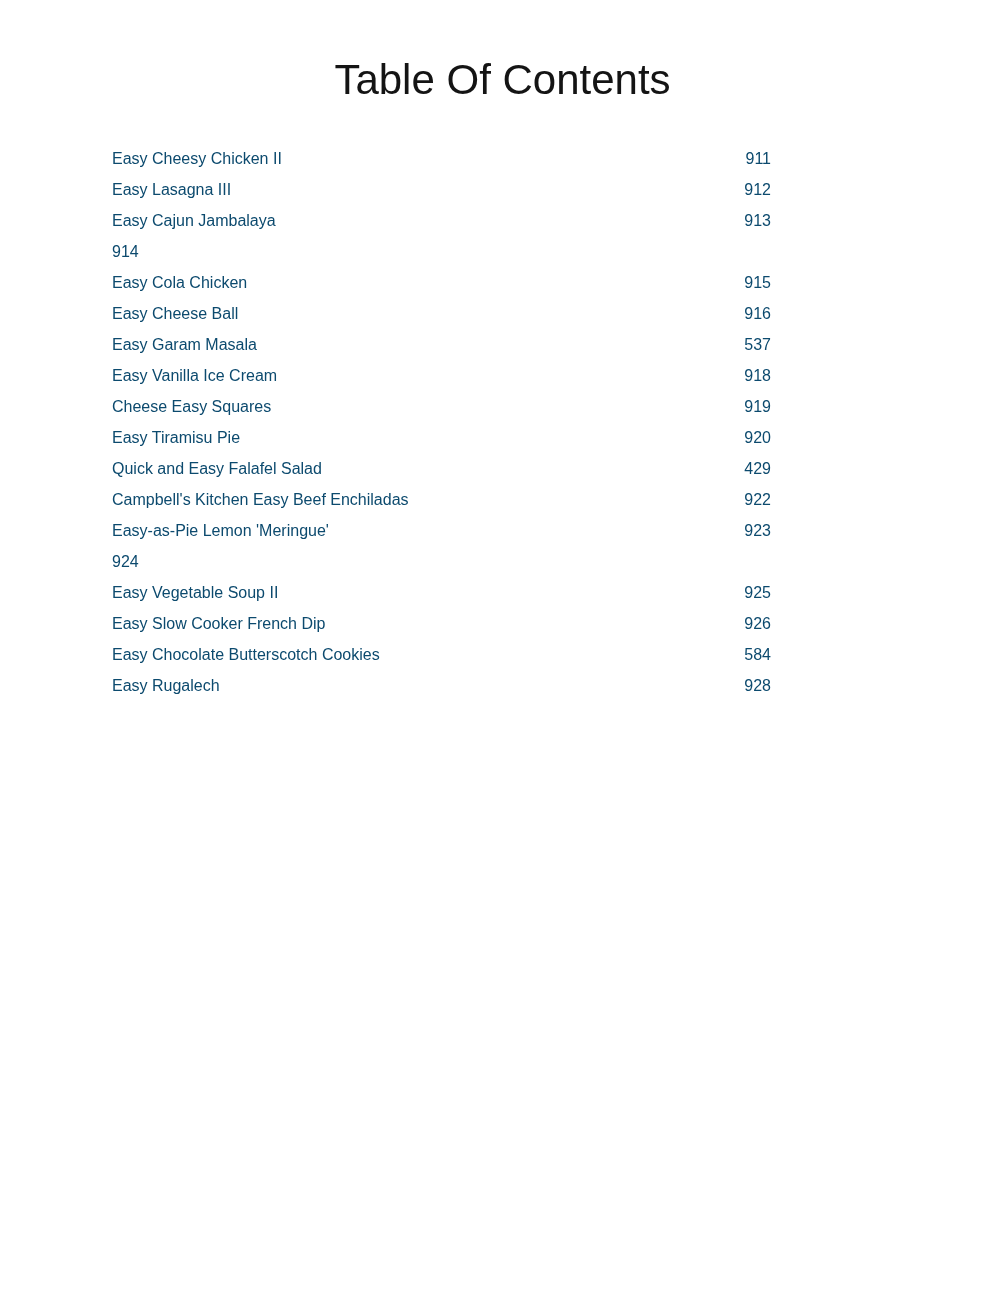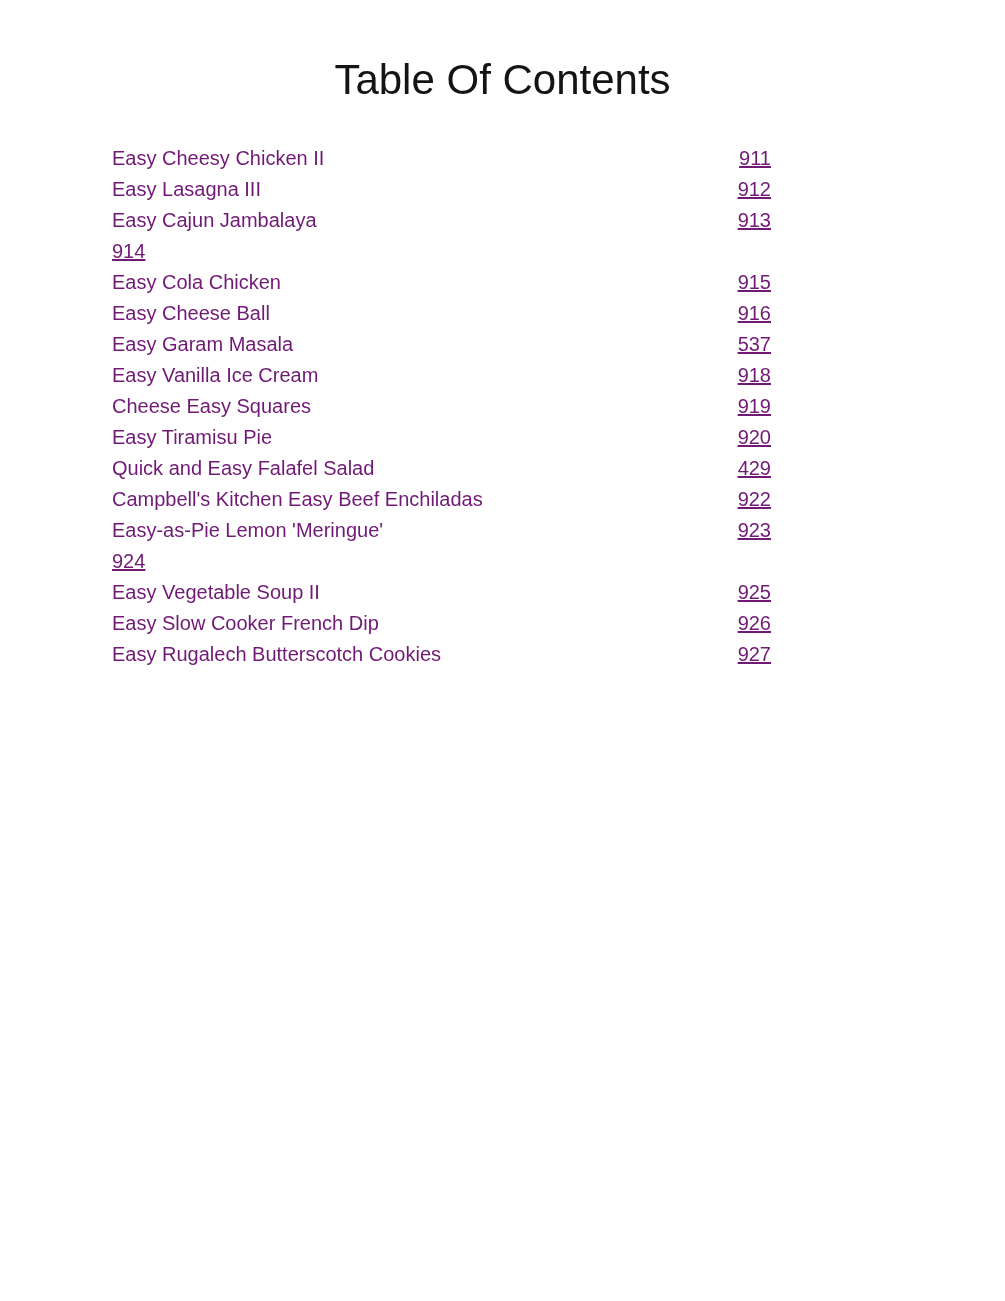--- a/index.html
+++ b/index.html
@@ -34,31 +34,30 @@
     .toc {
       margin: 41px 0 0 112px;
       width: 659px;
     }
     .toc-row {
       display: flex;
       justify-content: space-between;
       align-items: flex-start;
       height: 31px;
       line-height: 31px;
-      font-size: 20px;
-      color: #701a75;
+      font-size: 16px;
+      color: #0c4a6e;
     }
     .toc-title {
       white-space: nowrap;
       text-align: left;
     }
     .toc-page {
       white-space: nowrap;
       text-align: right;
-      text-decoration: underline;
     }
   </style>
 </head>
 <body>
 
 <div class="page">
   <h1 class="page-title">Table Of Contents</h1>
 
   <div class="toc" id="toc-list">
   <div class="toc-row">
@@ -133,18 +132,22 @@
     <span class="toc-title">Easy Vegetable Soup II</span>
     <span class="toc-page">925</span>
   </div>
 
   <div class="toc-row">
     <span class="toc-title">Easy Slow Cooker French Dip</span>
     <span class="toc-page">926</span>
   </div>
 
   <div class="toc-row">
-    <span class="toc-title">Easy Rugalech Butterscotch Cookies</span>
-    <span class="toc-page">927</span>
+    <span class="toc-title">Easy Chocolate Butterscotch Cookies</span>
+    <span class="toc-page">584</span>
   </div>
 
+  <div class="toc-row">
+    <span class="toc-title">Easy Rugalech</span>
+    <span class="toc-page">928</span>
+  </div>
 </div>
 </div>
 
 </body></html>

